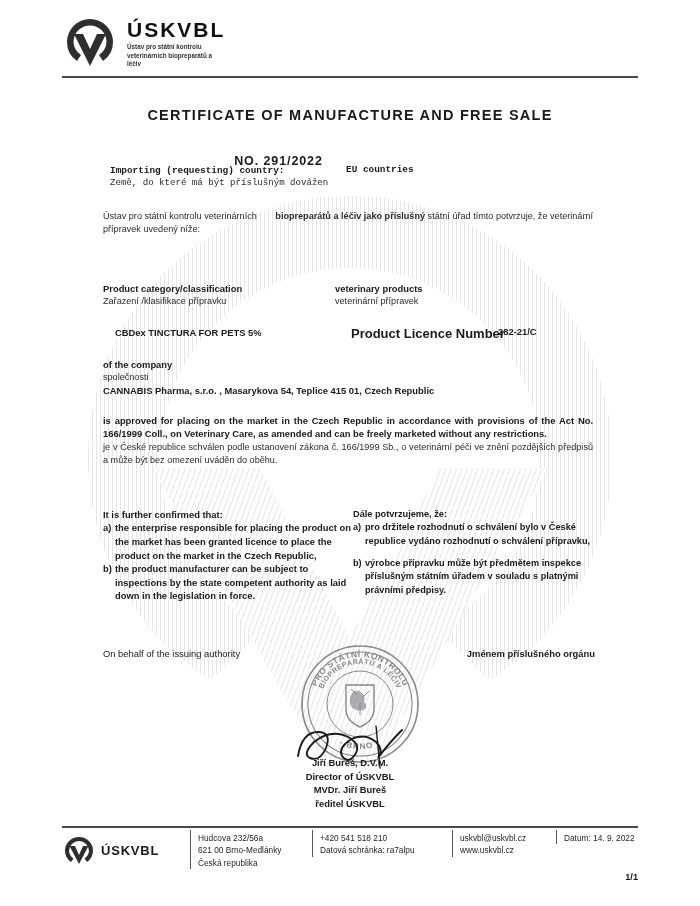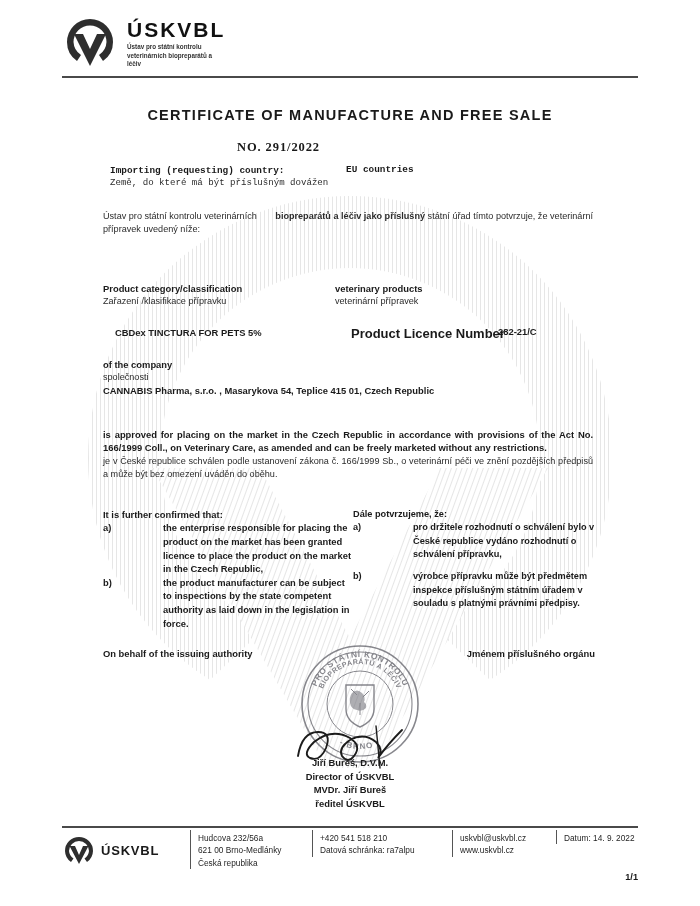--- a/index.html
+++ b/index.html
@@ -80,29 +80,28 @@
     left: 0;
     width: 700px;
     text-align: center;
     font-size: 14.5px;
     font-weight: bold;
     letter-spacing: 1.25px;
     z-index: 2;
   }
   .doc-number {
     position: absolute;
-    top: 140px;
+    top: 154px;
     left: 0;
     width: 557px;
     text-align: center;
     font-size: 12.5px;
     font-weight: bold;
     letter-spacing: 0.9px;
     z-index: 2;
-    font-family: Liberation Serif, serif;
   }
 
   
   .body-area {
     position: absolute;
     left: 103px;
     top: 164px;
     width: 492px;
     z-index: 2;
   }
@@ -126,33 +125,33 @@
 
   .sec-category { position: absolute; top: 118px; left: 0; width: 492px; }
   .cat-val { position: absolute; left: 232px; top: 0; }
 
   .sec-product { position: absolute; top: 162px; left: 0; width: 492px; margin-left: 12px; }
   .prod-licence-label { position: absolute; left: 236px; top: 0; font-weight: bold; font-size: 13px; }
   .prod-licence-val { position: absolute; left: 383px; top: 0; font-weight: bold; font-size: 9.4px; }
 
   .sec-company { position: absolute; top: 194px; left: 0; width: 492px; }
 
-  .sec-approved { position: absolute; top: 264px; left: 0; width: 490px; }
+  .sec-approved { position: absolute; top: 250px; left: 0; width: 490px; }
 
   .sec-confirm { position: absolute; top: 344px; left: 0; width: 492px; display: flex; }
   .confirm-l { width: 250px; }
   .confirm-r { width: 242px; }
   .li { display: flex; font-size: 9.4px; line-height: 1.45; font-weight: bold; }
   .li .mk { width: 12px; flex: 0 0 12px; }
-  .li .tx { flex: 1; margin-left: 48px; }
+  .li .tx { flex: 1; }
   .li-cz { font-weight: bold; font-size: 9.2px; line-height: 1.45; }
   .gap { height: 9px; }
 
   .sec-behalf { position: absolute; top: 484px; left: 0; width: 492px; display: flex; justify-content: space-between; }
-  .behalf-l { font-size: 9.4px; font-weight: bold; }
+  .behalf-l { font-size: 9.4px; font-weight: normal; }
   .behalf-r { font-size: 9.4px; font-weight: bold; }
 
   
   .stamp {
     position: absolute;
     left: 299px;
     top: 643px;
     width: 122px;
     height: 122px;
     z-index: 3;

